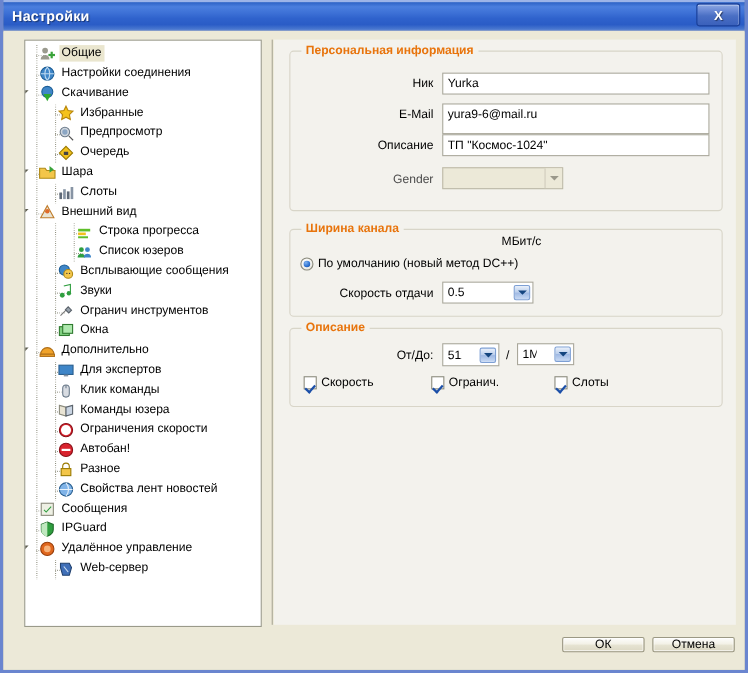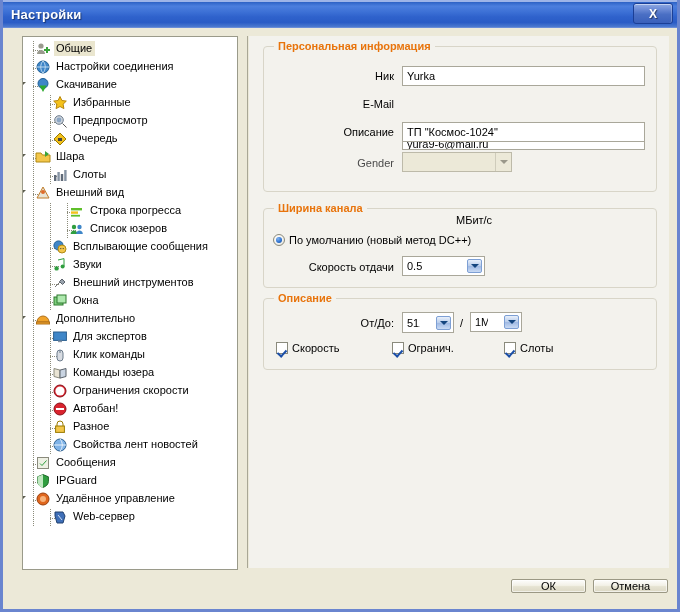--- a/index.html
+++ b/index.html
@@ -453,21 +453,21 @@
           </div>
           <div class="tnode">
             <span class="dotline-v" style="left: 10px;"></span>
             <span class="dotline-v" style="left: 27px;"></span>
             <span class="dotline-h" style="left: 27px; width: 10px; top: 9px;"></span>
             <span style="display: inline-block; flex: 0 0 29px; height: 1px;"></span>
             <span class="ticon"><svg width="16" height="16" viewBox="0 0 16 16">
                 <path d="M3 12l5-5" fill="none" stroke="#777" stroke-width="1"></path>
                 <path d="M7.5 6.5l2.5-2.5 3 3-2.5 2.5z" fill="#9aa3ad" stroke="#5a626b" stroke-width="1"></path>
               </svg></span>
-            <span class="tlabel">Внешний инструментов</span>
+            <span class="tlabel">Огранич инструментов</span>
           </div>
           <div class="tnode">
             <span class="dotline-v" style="left: 10px;"></span>
             <span class="dotline-v" style="left: 27px;"></span>
             <span class="dotline-h" style="left: 27px; width: 10px; top: 9px;"></span>
             <span style="display: inline-block; flex: 0 0 29px; height: 1px;"></span>
             <span class="ticon"><svg width="16" height="16" viewBox="0 0 16 16">
                 <rect x="2" y="4" width="9" height="8" fill="#7fd07f" stroke="#2f7a2f" stroke-width="1"></rect>
                 <rect x="5" y="2" width="9" height="8" fill="#aee8ae" stroke="#2f7a2f" stroke-width="1"></rect>
               </svg></span>
@@ -614,21 +614,21 @@
 
     <div id="content">
 
       <div class="group" style="left:14px; top:10px; width:392px; height:144px;">
         <div class="glegend">Персональная информация</div>
 
         <div class="fld-label" style="left:30px; top:23px; width:100px;">Ник</div>
         <div class="textbox" style="left:138px; top:19px; width:243px; height:20px;">Yurka</div>
 
         <div class="fld-label" style="left:30px; top:51px; width:100px;">E-Mail</div>
-        <div class="textbox" style="left:138px; top:47px; width:243px; height:16px;margin-top:40px;">yura9-6@mail.ru</div>
+        <div class="textbox" style="left:138px; top:47px; width:243px; height:28px;">yura9-6@mail.ru</div>
 
         <div class="fld-label" style="left:20px; top:79px; width:110px;">Описание</div>
         <div class="textbox" style="left:138px; top:75px; width:243px; height:20px;">ТП "Космос-1024"</div>
 
         <div class="fld-label dis" style="left:30px; top:110px; width:100px;">Gender</div>
         <div class="combo disabled" style="left:138px; top:105px; width:110px; height:20px;">
           <div class="cval"></div>
           <div class="carrow">
               <i></i>
             </div>

